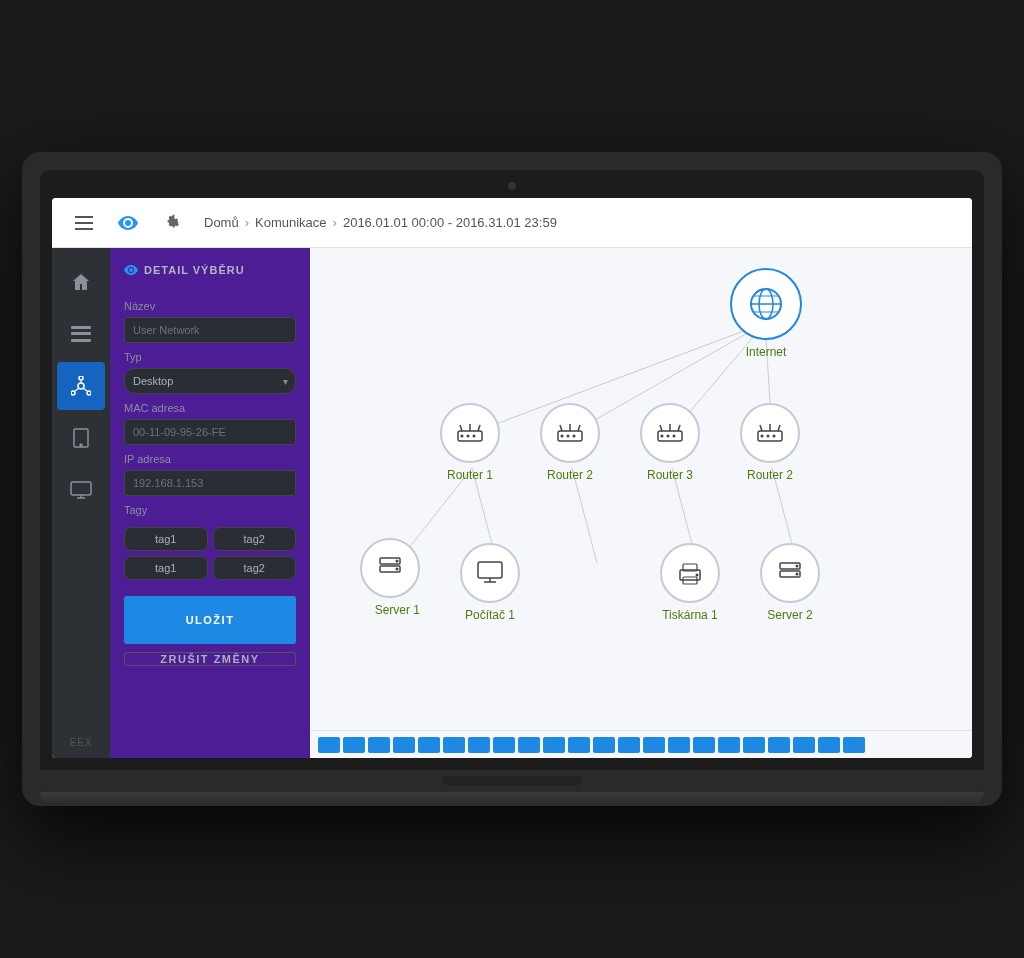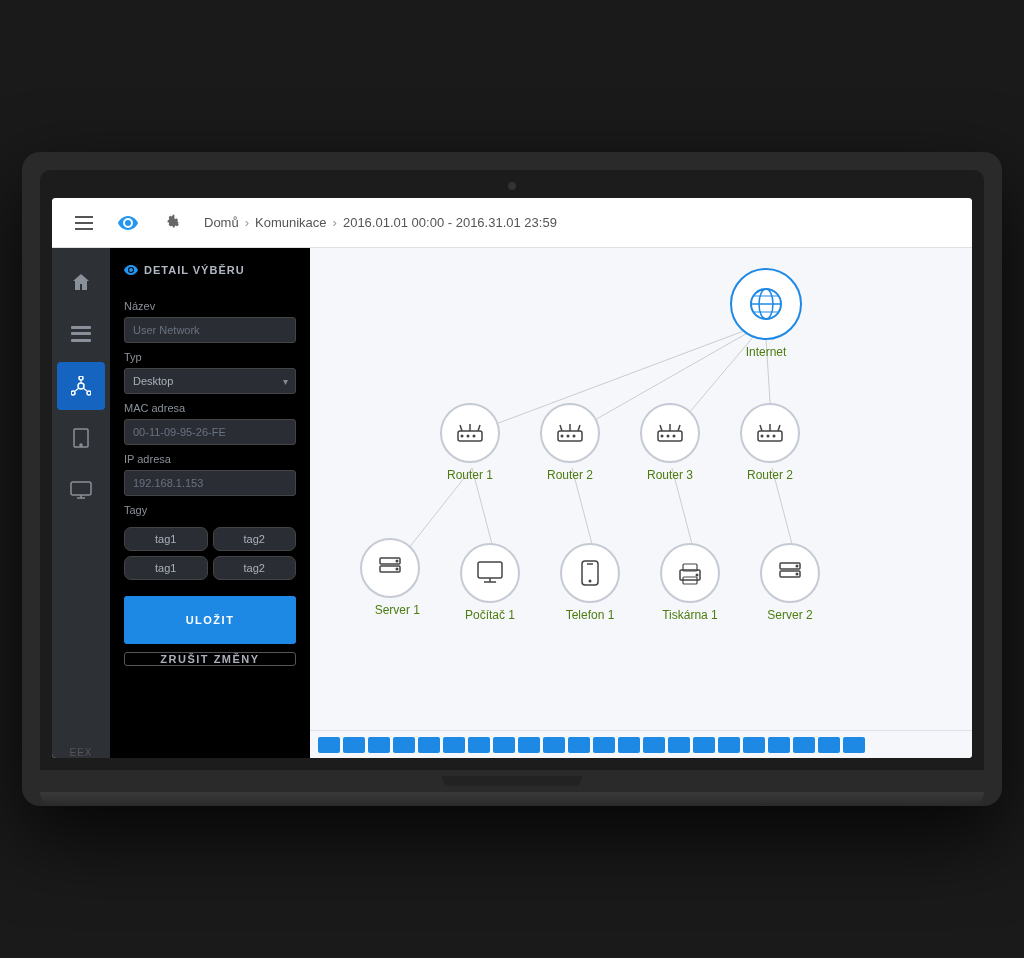--- a/index.html
+++ b/index.html
@@ -126,26 +126,27 @@
 
     .sidebar-nav-item.active {
       background: #1565C0;
       color: #fff;
     }
 
     .sidebar-brand {
       margin-top: auto;
       color: #555;
       font-size: 10px;
+      padding-bottom: 10px;
       letter-spacing: 1px;
     }
 
     
     .detail-panel {
-      background: #000000;
+      background: #4c1d95;
       width: 200px;
       flex-shrink: 0;
       display: flex;
       flex-direction: column;
       padding: 14px 14px;
       overflow-y: auto;
     }
 
     .detail-header {
       display: flex;
@@ -186,21 +187,21 @@
       color: #6a7280;
     }
 
     .field-select-wrapper {
       position: relative;
     }
 
     .field-select {
       background: #2a2e34;
       border: 1px solid #444;
-      border-radius: 3px;
+      border-radius: 11px;
       color: #aab0bb;
       font-size: 11px;
       padding: 6px 8px;
       width: 100%;
       outline: none;
       appearance: none;
       cursor: pointer;
     }
 
     .field-select-arrow {
@@ -597,30 +598,20 @@
               <div class="node-icon-circle">
                 <svg width="30" height="26" viewBox="0 0 30 26">
                     <rect x="3" y="2" width="24" height="16" rx="2" fill="none" stroke="#444" stroke-width="1.5"></rect>
                     <line x1="15" y1="18" x2="15" y2="22" stroke="#444" stroke-width="1.5"></line>
                     <line x1="9" y1="22" x2="21" y2="22" stroke="#444" stroke-width="1.5"></line>
                   </svg>
               </div>
               <span class="node-label">Počítač 1</span>
             </div>
 
-            <div class="node" style="left:250px; top:295px;">
-              <div class="node-icon-circle">
-                <svg width="22" height="28" viewBox="0 0 22 28">
-                    <rect x="3" y="2" width="16" height="24" rx="3" fill="none" stroke="#444" stroke-width="1.5"></rect>
-                    <circle cx="11" cy="22" r="1.5" fill="#444"></circle>
-                    <line x1="8" y1="5" x2="14" y2="5" stroke="#444" stroke-width="1.5"></line>
-                  </svg>
-              </div>
-              <span class="node-label">Telefon 1</span>
-            </div>
 
             <div class="node" style="left:350px; top:295px;">
               <div class="node-icon-circle">
                 <svg width="30" height="26" viewBox="0 0 30 26">
                     <rect x="5" y="10" width="20" height="10" rx="1" fill="none" stroke="#444" stroke-width="1.5"></rect>
                     <rect x="8" y="4" width="14" height="7" rx="1" fill="none" stroke="#444" stroke-width="1.2"></rect>
                     <rect x="8" y="17" width="14" height="7" rx="1" fill="none" stroke="#444" stroke-width="1.2"></rect>
                     <circle cx="22" cy="15" r="1.5" fill="#444"></circle>
                   </svg>
               </div>

